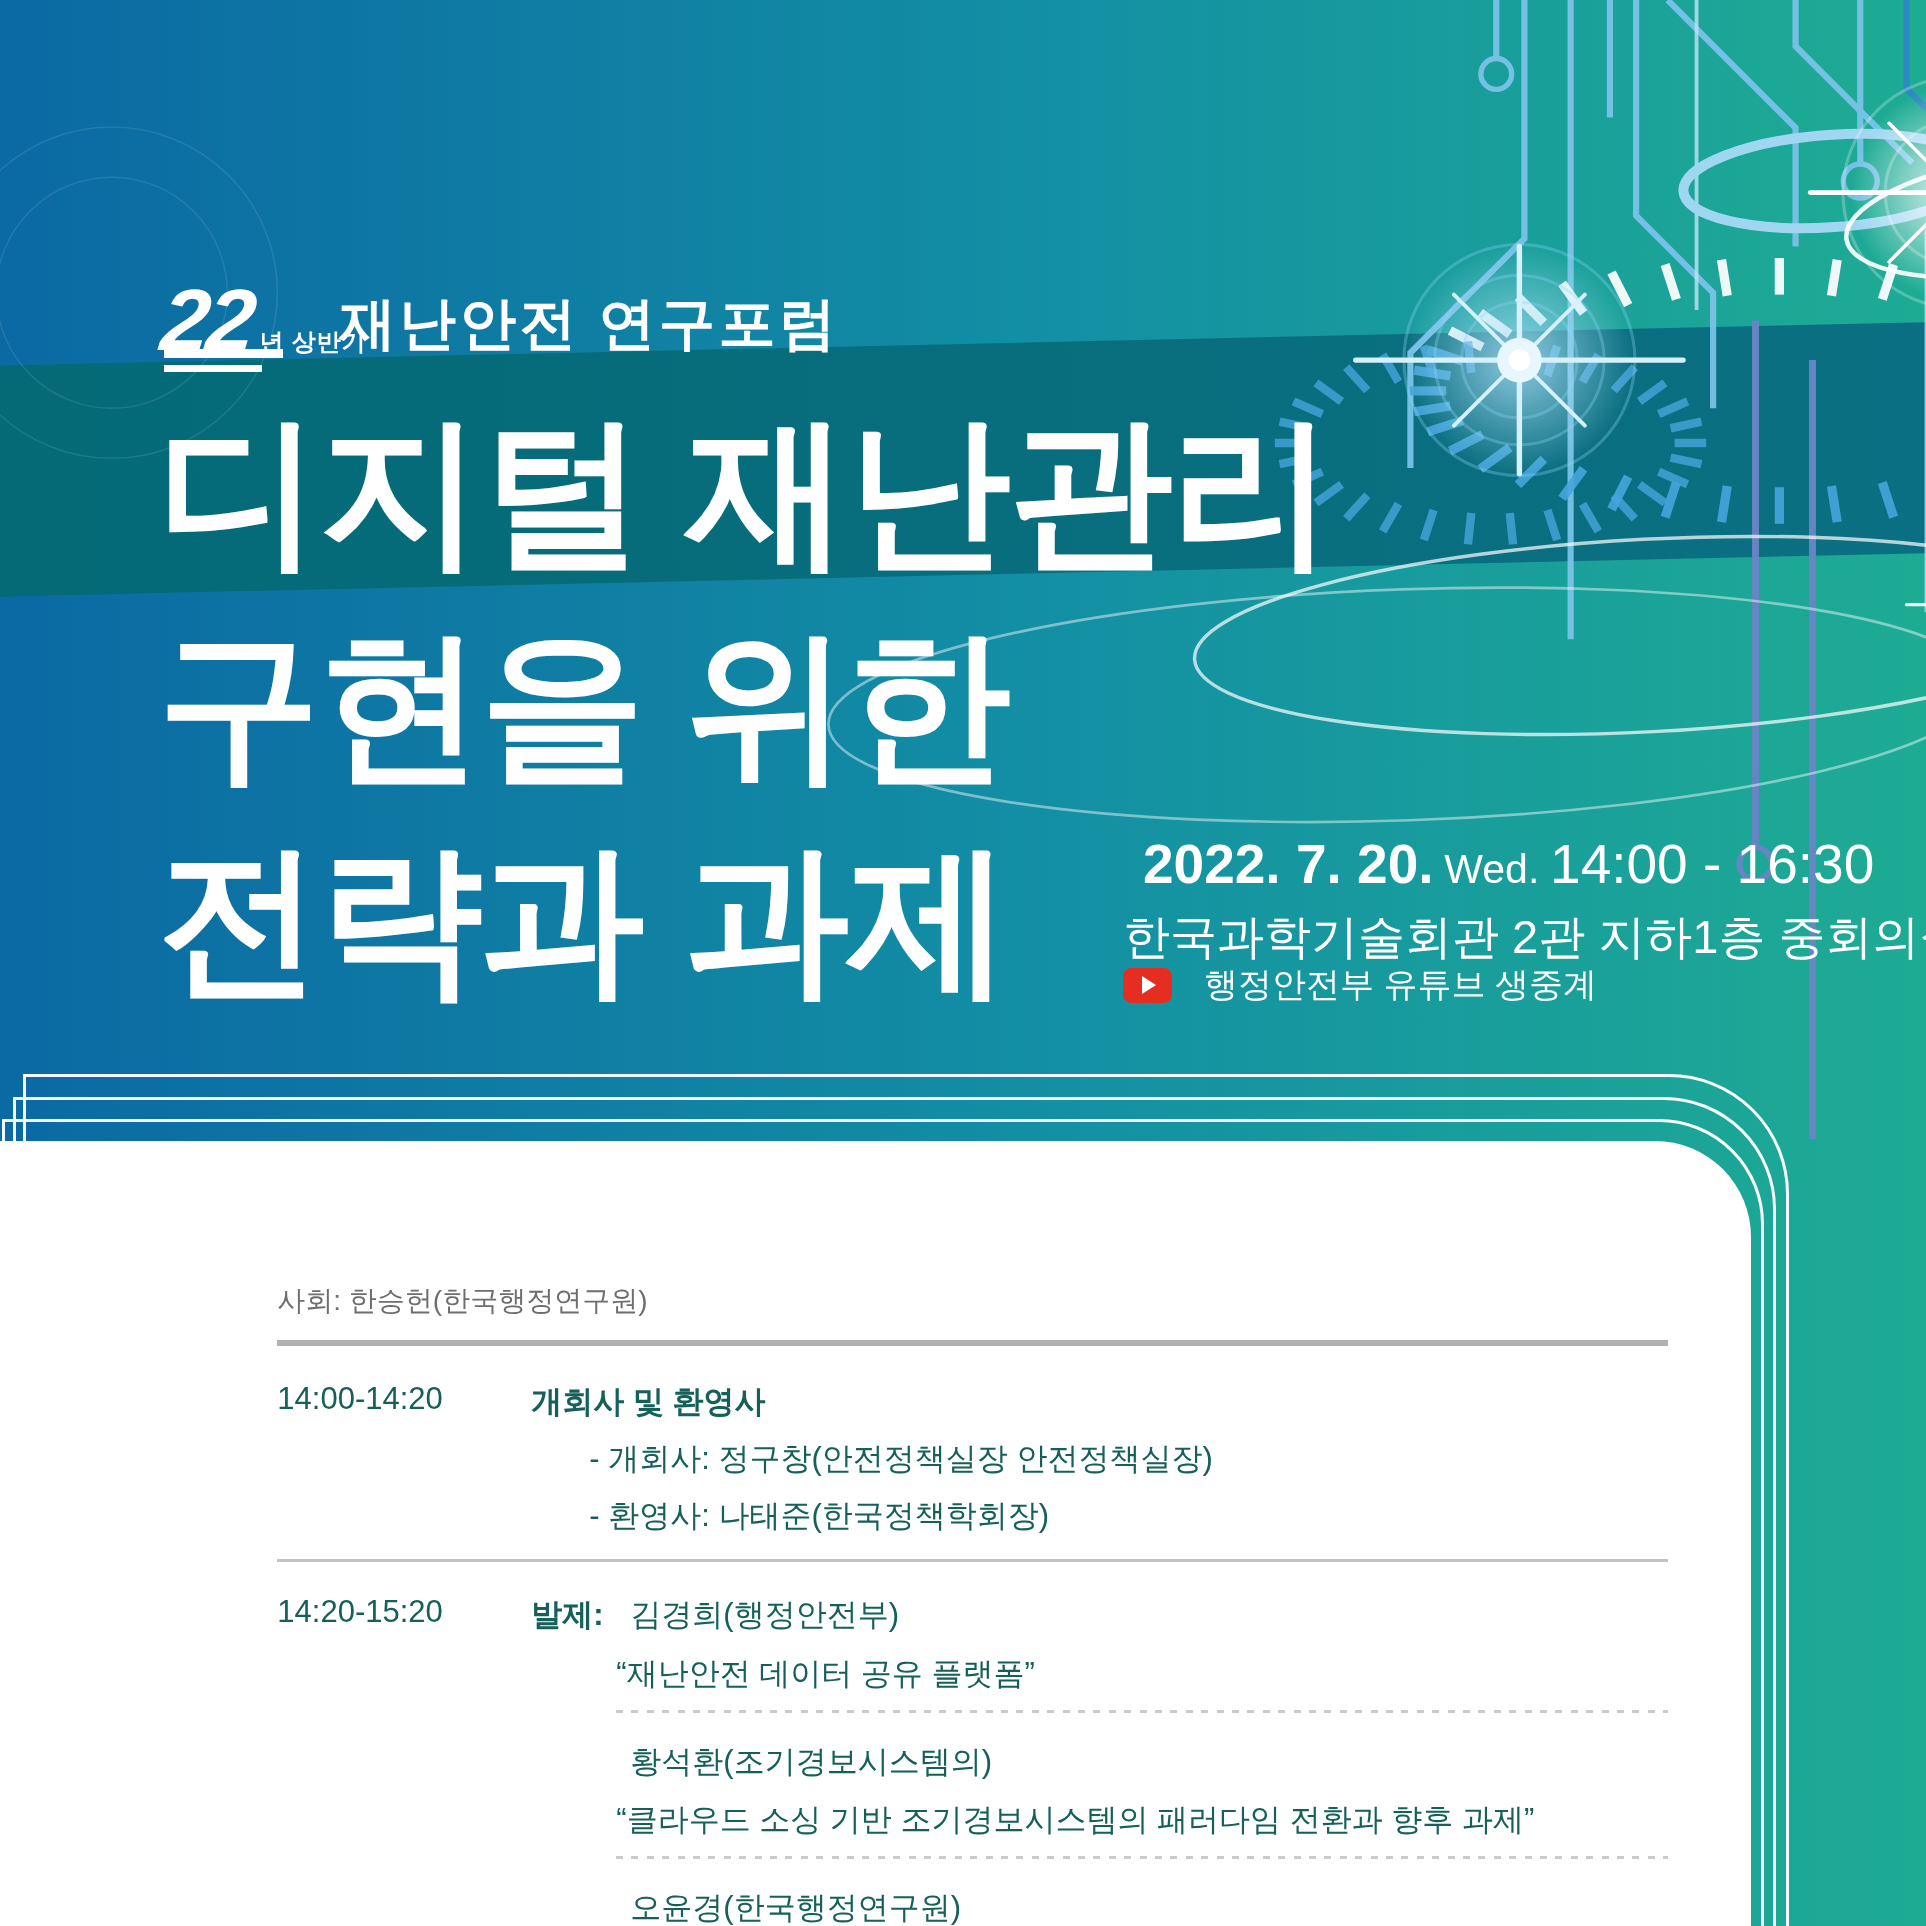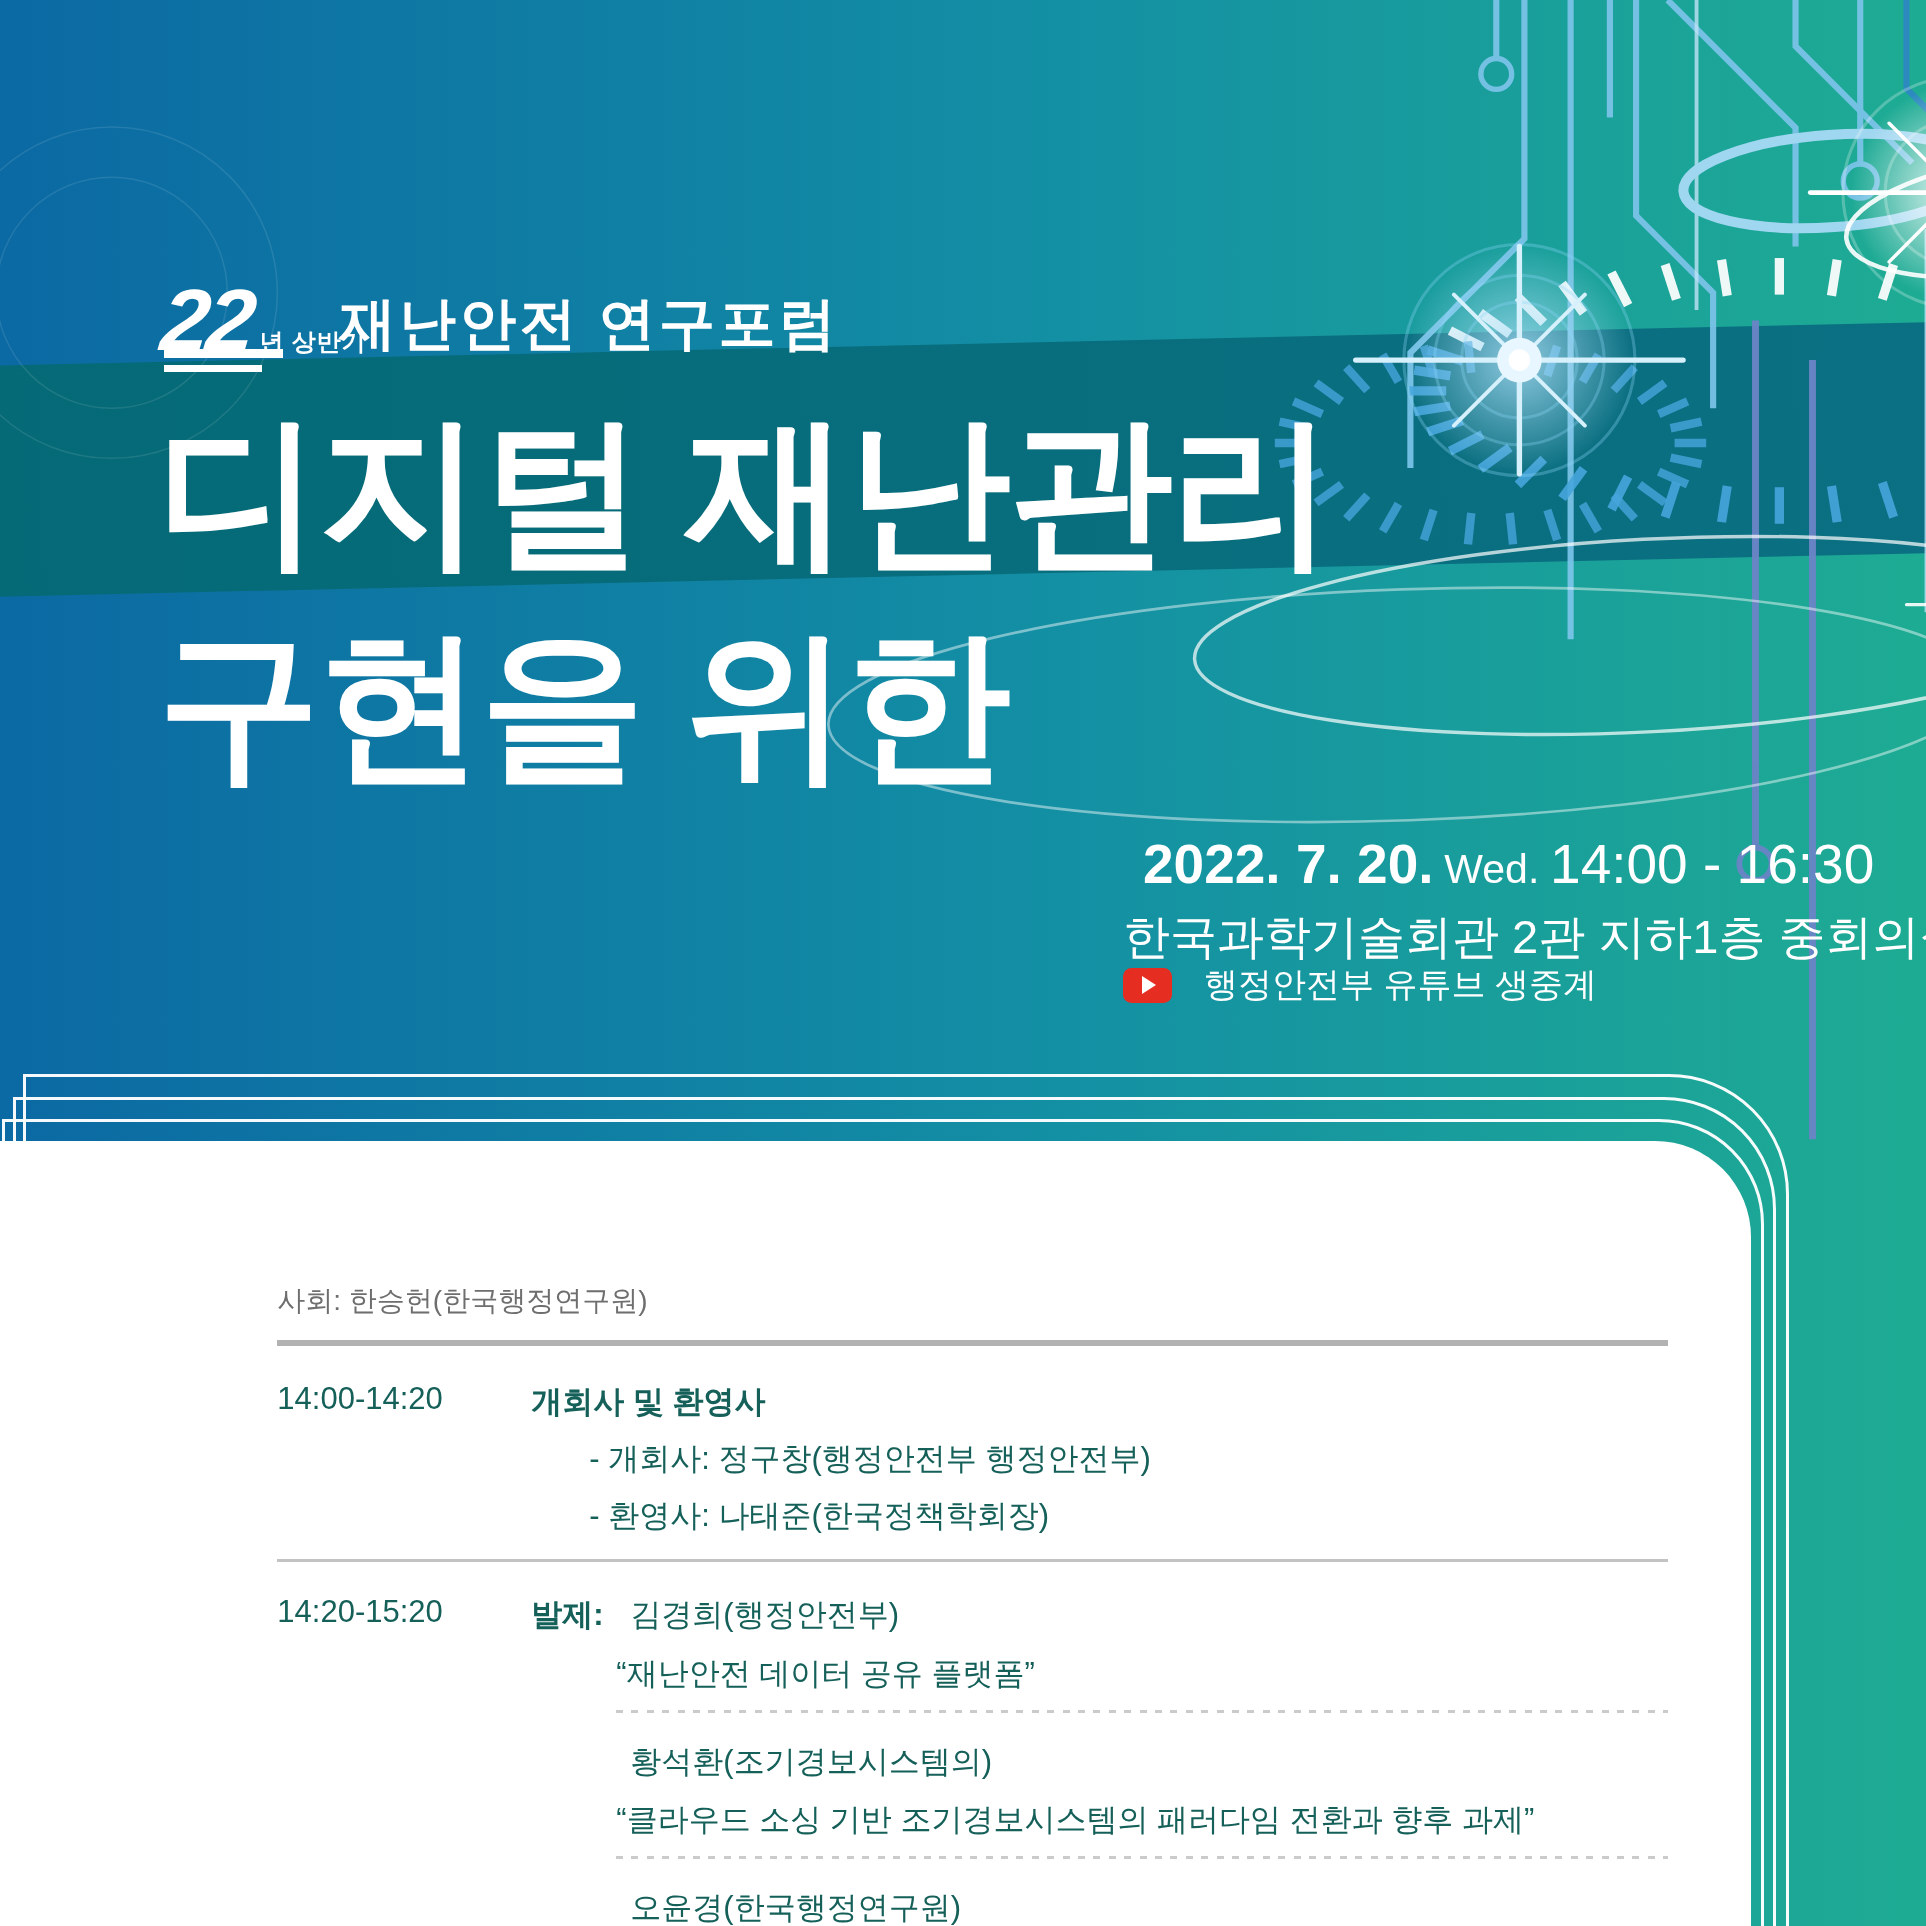--- a/index.html
+++ b/index.html
@@ -235,20 +235,21 @@
   <div class="badge">
     <span class="yr">22</span><span class="yrsuf">년 상반기</span>
   </div>
   <div class="badge-bar bar1"></div>
   <div class="badge-bar bar2"></div>
   <div class="badge-title">재난안전 연구포럼</div>
 
   <div class="main-title">
     <div>디지털 재난관리</div>
     <div>구현을 위한</div>
+    <div>전략과 과제</div>
   </div>
 
   <div class="event ev-date">
     <span class="d">2022. 7. 20.</span><span class="w">Wed.</span><span class="t">14:00 - 16:30</span>
   </div>
   <div class="event ev-venue">한국과학기술회관 2관 지하1층 중회의실6</div>
   <div class="event ev-live">
     <span class="yt">
         <span class="tri"></span>
       </span>
@@ -258,21 +259,21 @@
   <div class="sheet sheet3"></div>
   <div class="sheet sheet2"></div>
   <div class="sheet sheet1"></div>
 
   <div class="card">
     <div class="ln gray" style="left:285px; top:141px">사회: 한승헌(한국행정연구원)</div>
     <div class="rule thick" style="top:199px"></div>
 
     <span class="ln t-col" style="top:240px">14:00-14:20</span>
     <span class="ln b l-col" style="top:240px">개회사 및 환영사</span>
-    <span class="ln s-col" style="top:297px">- 개회사: 정구창(행정안전부 행정안전부)</span>
+    <span class="ln s-col" style="top:297px">- 개회사: 정구창(안전정책실장 안전정책실장)</span>
     <span class="ln s-col" style="top:354px">- 환영사: 나태준(한국정책학회장)</span>
 
     <div class="rule thin" style="top:418px"></div>
 
     <span class="ln t-col" style="top:453px">14:20-15:20</span>
     <span class="ln b l-col" style="top:453px">발제:</span>
     <span class="ln n-col" style="top:453px">김경희(행정안전부)</span>
     <span class="ln q-col" style="top:512px">“재난안전 데이터 공유 플랫폼”</span>
     <div class="rule dash" style="top:569px; left:624px; width:1052px"></div>
     <span class="ln n-col" style="top:600px">황석환(조기경보시스템의)</span>

